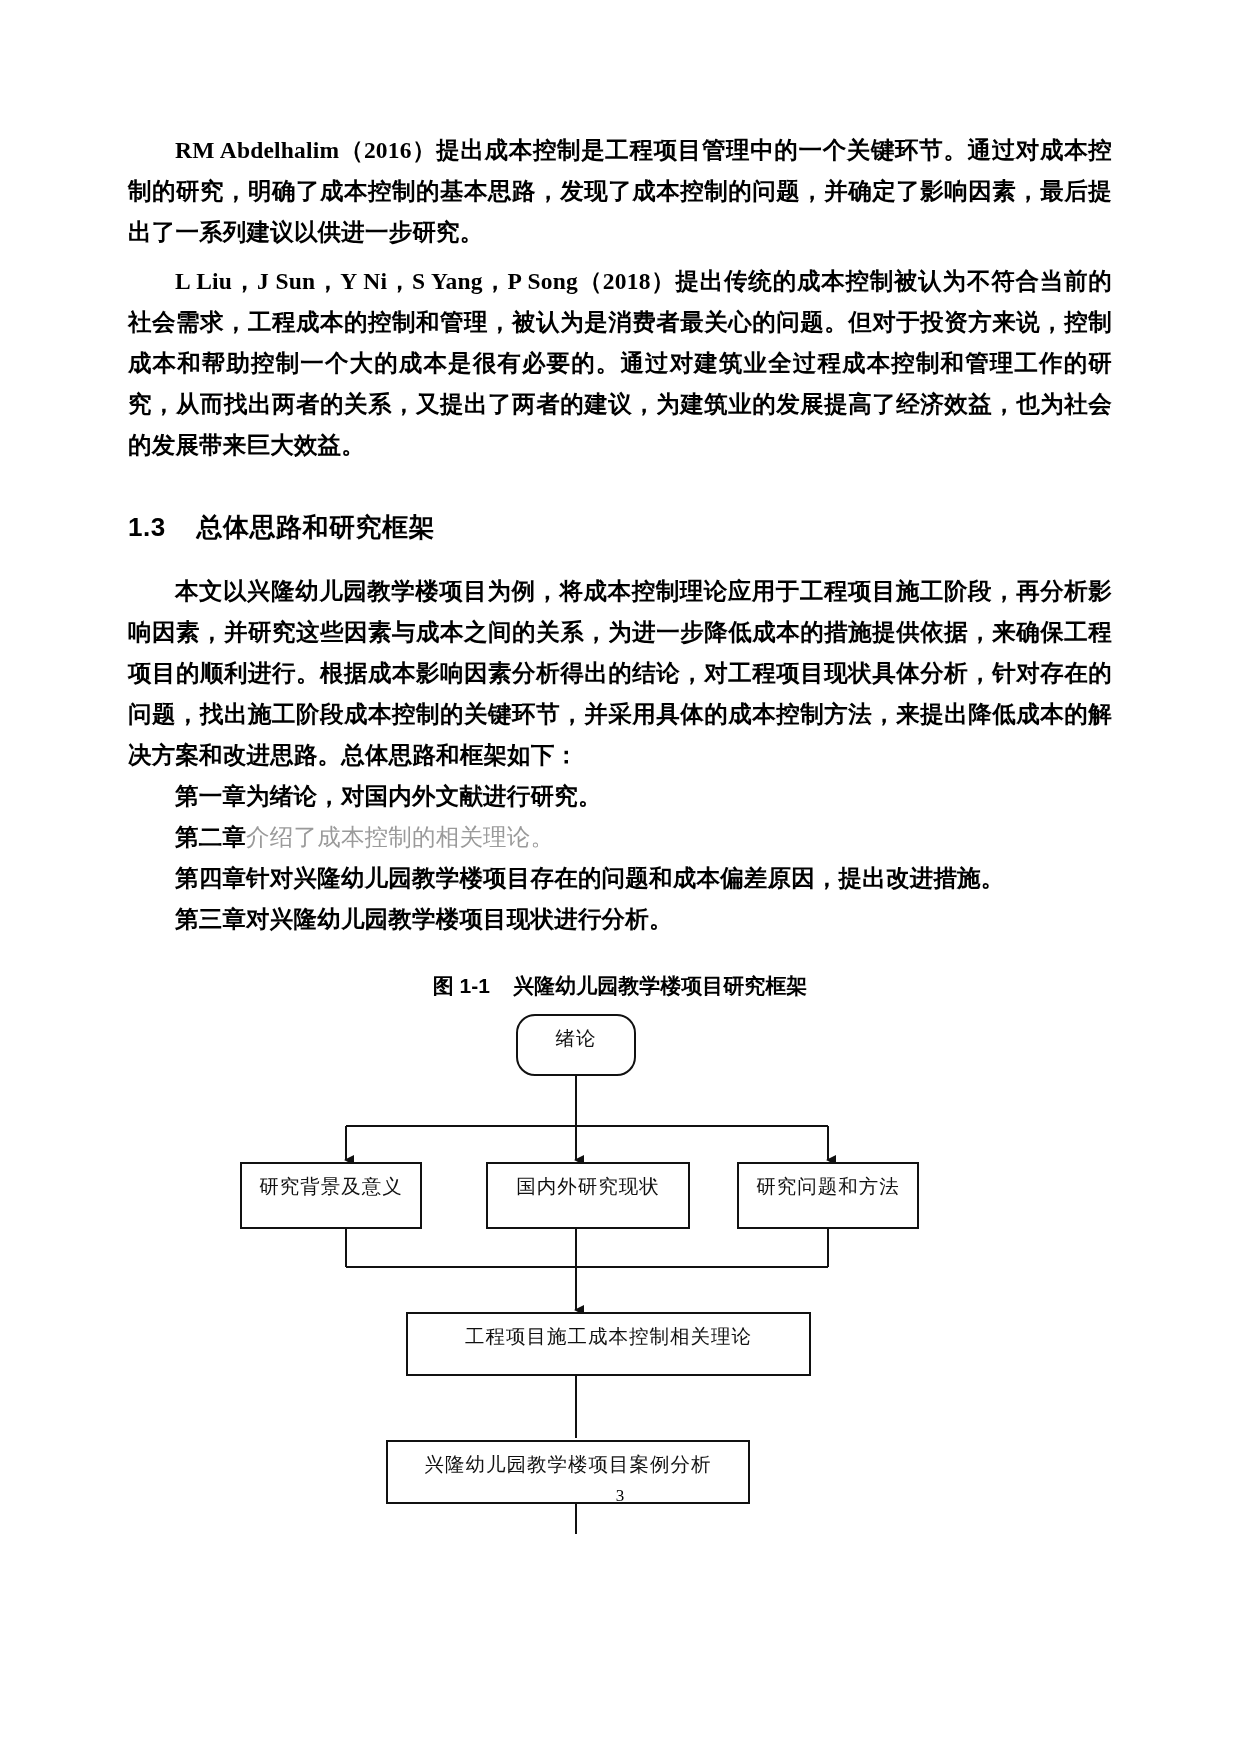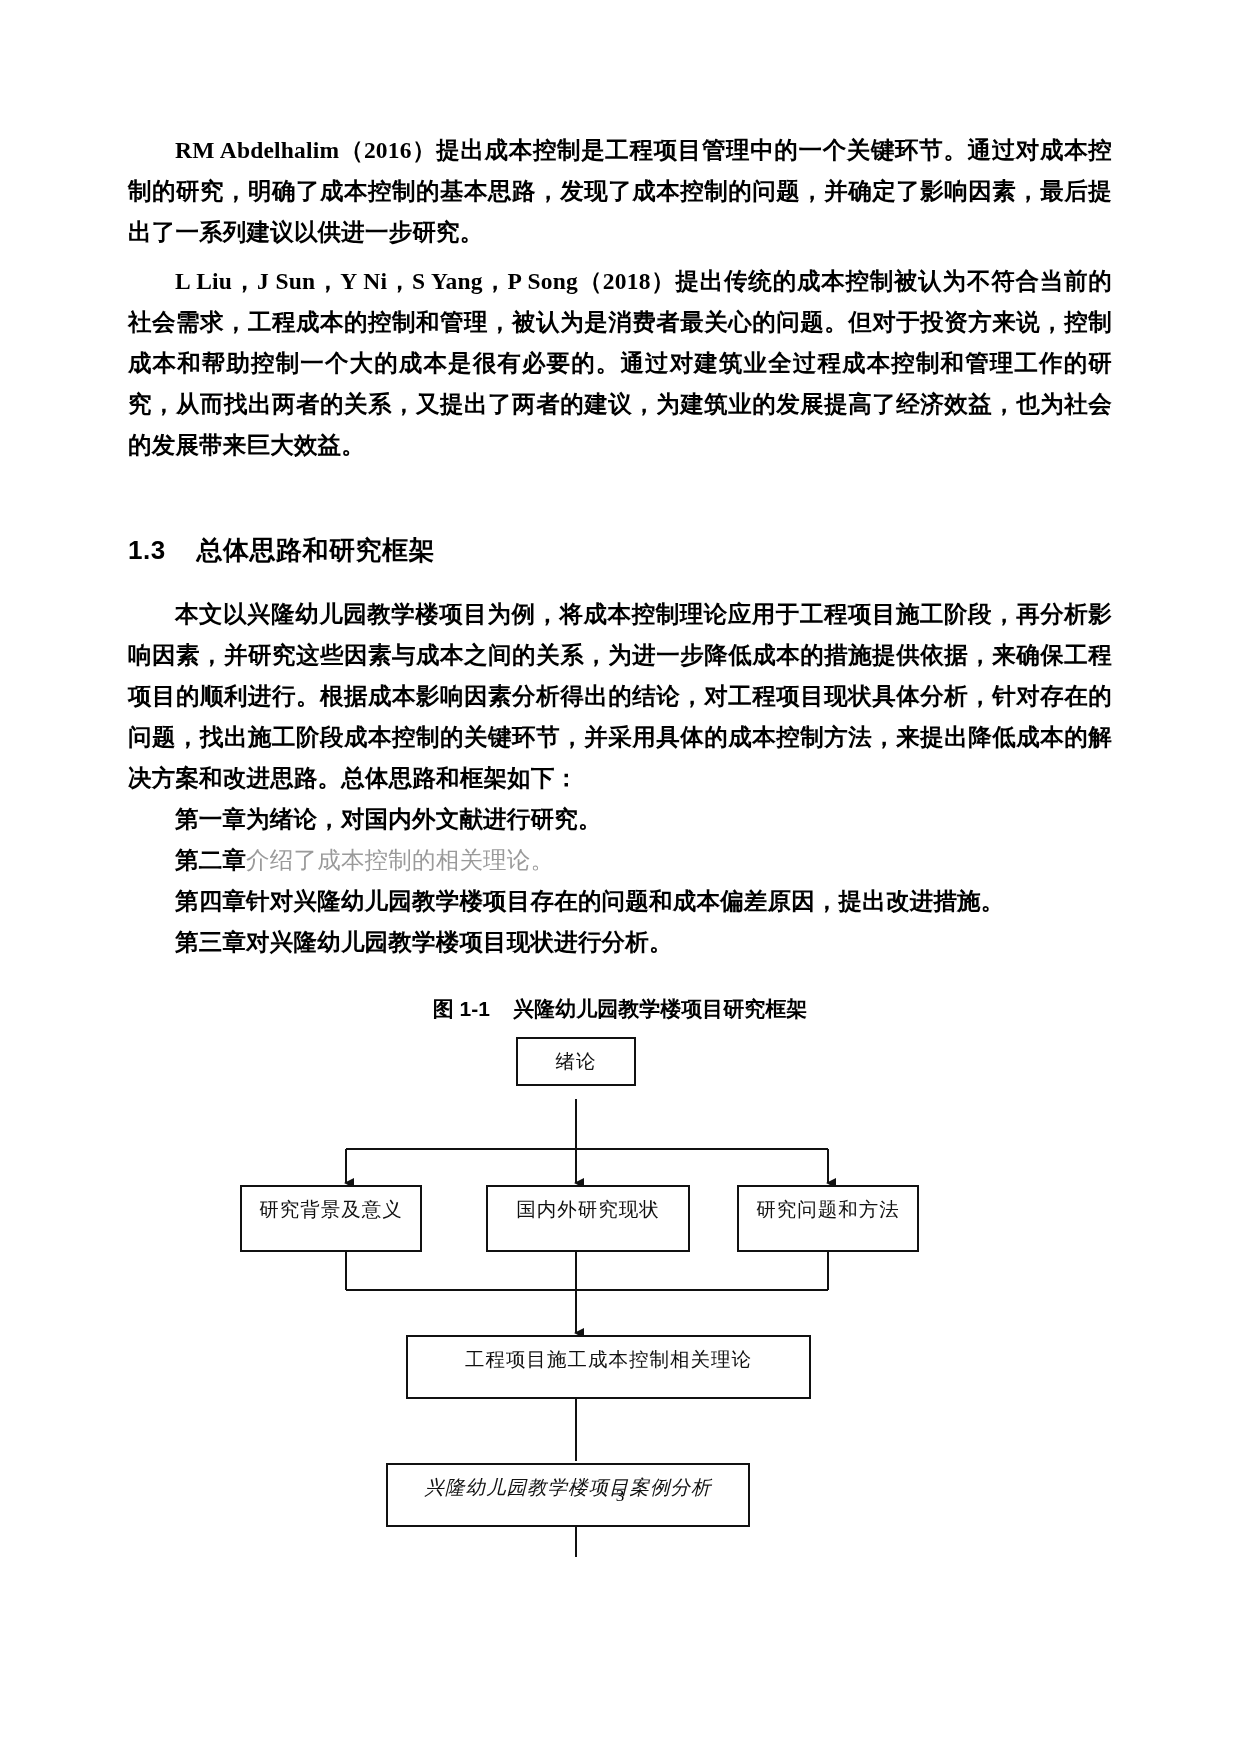--- a/index.html
+++ b/index.html
@@ -40,21 +40,21 @@
   .h2 {
     font-family: "Liberation Sans", "DejaVu Sans", sans-serif;
     font-size: 26px;
     font-weight: 700;
     margin: 0;
     padding: 0;
     letter-spacing: 0.5px;
     white-space: pre;
   }
   .h2-wrap {
-    margin-top: 67px;
+    margin-top: 44px;
     margin-bottom: 26px;
   }
 
   
   .chapline {
     font-size: 23.5px;
     line-height: 41px;
     text-indent: 47px;
     margin: 0;
     font-weight: 600;
@@ -163,29 +163,29 @@
         <line x1="700" y1="215" x2="700" y2="253" stroke="#111111" stroke-width="2"></line>
         <line x1="448" y1="253" x2="700" y2="253" stroke="#111111" stroke-width="2"></line>
 
         <line x1="448" y1="253" x2="448" y2="296" stroke="#111111" stroke-width="2" marker-end="url(#arrow)"></line>
 
         <line x1="448" y1="362" x2="448" y2="424" stroke="#111111" stroke-width="2"></line>
 
         <line x1="448" y1="490" x2="448" y2="520" stroke="#111111" stroke-width="2"></line>
       </svg>
 
-      <div class="node" style="left:388px; top:0px; width:120px; height:49px;">绪论</div>
+      <div class="node" style="left:388px; top:0px; width:120px; height:62px;border-radius:19px;">绪论</div>
 
       <div class="node" style="left:112px; top:148px; width:182px; height:67px;">研究背景及意义</div>
 
       <div class="node" style="left:358px; top:148px; width:204px; height:67px;">国内外研究现状</div>
 
       <div class="node" style="left:609px; top:148px; width:182px; height:67px;">研究问题和方法</div>
 
       <div class="node" style="left:278px; top:298px; width:405px; height:64px;">工程项目施工成本控制相关理论</div>
 
-      <div class="node" style="left:258px; top:426px; width:364px; height:64px;font-style:italic;">兴隆幼儿园教学楼项目案例分析</div>
+      <div class="node" style="left:258px; top:426px; width:364px; height:64px;">兴隆幼儿园教学楼项目案例分析</div>
 
     </div>
   </div>
 
   <div class="pageno">3</div>
 </div>
 
 </body></html>

